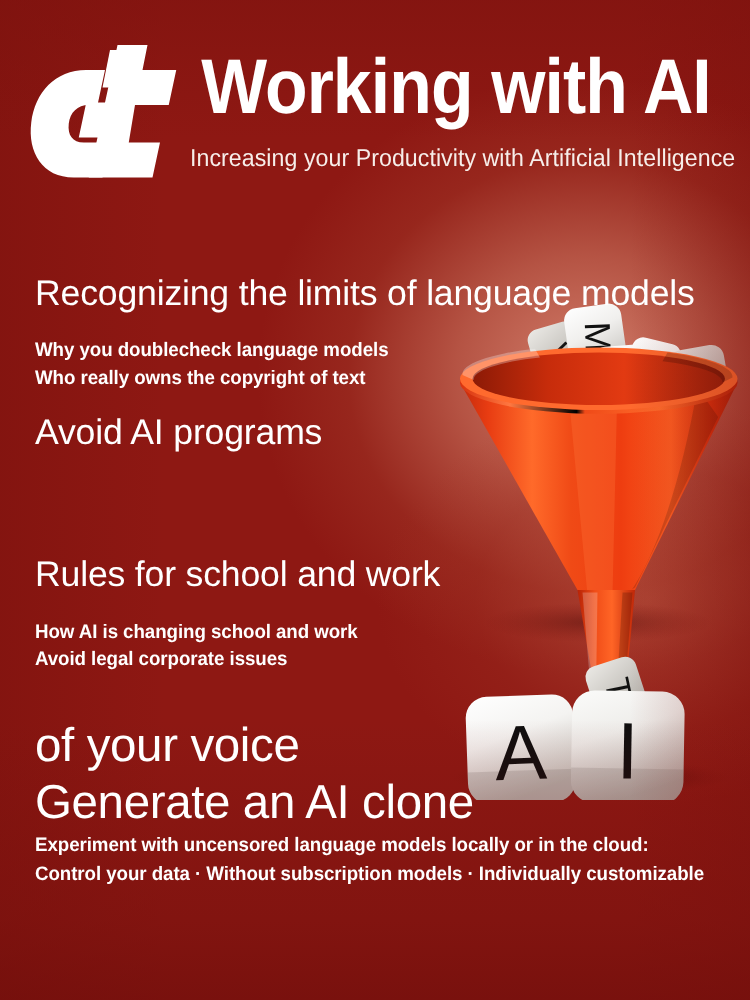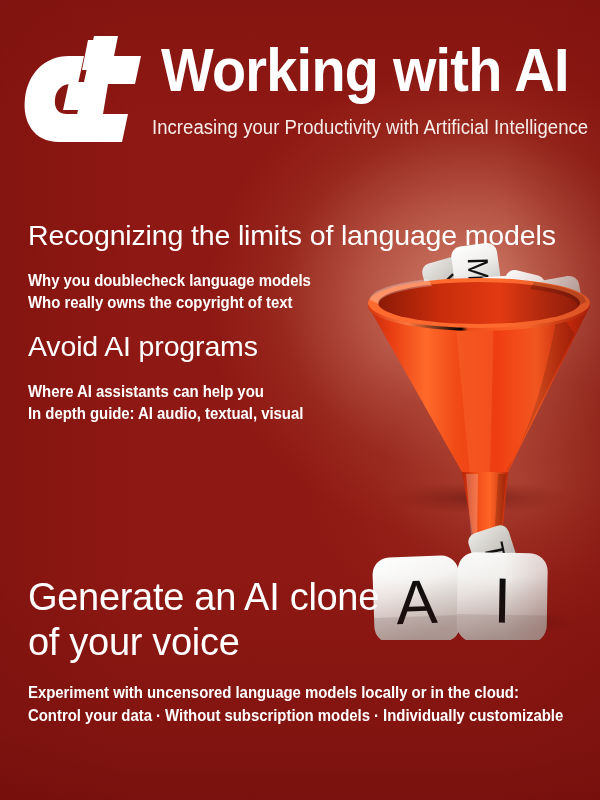--- a/index.html
+++ b/index.html
@@ -118,21 +118,21 @@
   
   .teaser-big { position:absolute; left:28px; top:575px; }
   .big-head {
     color:#ffffff;
     font-size:38px;
     line-height:45px;
     font-weight:normal;
     letter-spacing:-0.3px;
     white-space:nowrap;
   }
-  .big-lines { margin-top:16px; }
+  .big-lines { }
   .big-line {
     color:#ffffff;
     font-size:15.6px;
     line-height:23px;
     font-weight:bold;
     letter-spacing:-0.05px;
     white-space:nowrap;
     transform:scaleX(0.96);
     transform-origin:left center;
   }
@@ -353,30 +353,33 @@
     <div class="teaser t1">
       <div class="teaser-head">Recognizing the limits of language models</div>
       <div class="teaser-lines">
         <div class="teaser-line">Why you doublecheck language models</div>
         <div class="teaser-line">Who really owns the copyright of text</div>
       </div>
     </div>
 
     <div class="teaser t2">
       <div class="teaser-head">Avoid AI programs</div>
+    </div>
+
+    <div class="teaser t3">
+      <div class="teaser-head">Rules for school and work</div>
       <div class="teaser-lines">
-        <div class="teaser-line">Where AI assistants can help you</div>
-        <div class="teaser-line">In depth guide: AI audio, textual, visual</div>
+        <div class="teaser-line">How AI is changing school and work</div>
+        <div class="teaser-line">Avoid legal corporate issues</div>
       </div>
     </div>
 
-
     <div class="teaser-big">
+      <div class="big-head">of your voice</div>
       <div class="big-head">Generate an AI clone</div>
-      <div class="big-head">of your voice</div>
       <div class="big-lines">
         <div class="big-line">Experiment with uncensored language models locally or in the cloud:</div>
         <div class="big-line">Control your data · Without subscription models · Individually customizable</div>
       </div>
     </div>
 
   </div>
 
 </div>
 

